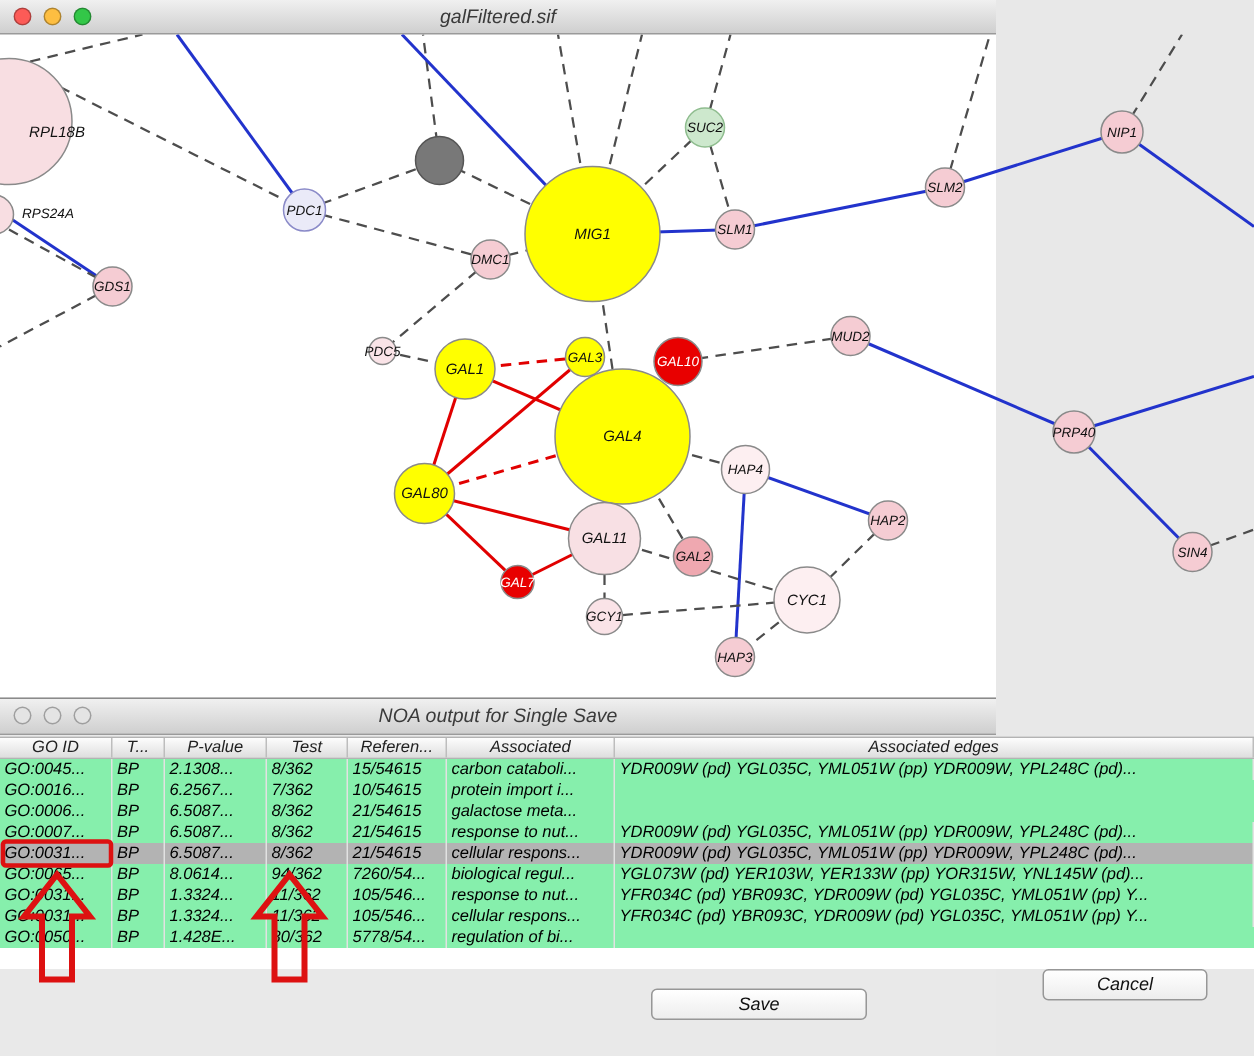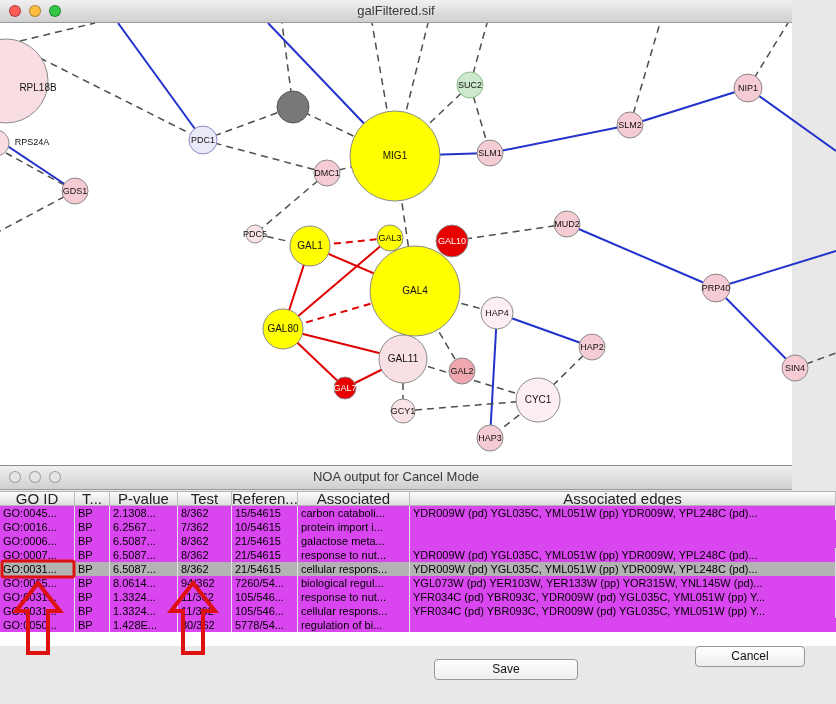--- a/index.html
+++ b/index.html
@@ -1,42 +1,42 @@
 <!DOCTYPE html>
 <html><head>
 <meta charset="utf-8">
 <style>
   html,body{margin:0;padding:0;}
   body{
     width:836px;height:704px;position:relative;overflow:hidden;
     font-family:"Liberation Sans",sans-serif;background:#e8e8e8;
   }
-  .window{position:absolute;left:0;width:792px;}
+  .window{position:absolute;left:0;width:664px;font-style:italic;}
   .titlebar{
     height:22px;background:linear-gradient(#f0f0f0,#cfcfcf);
     border-bottom:1px solid #9a9a9a;position:relative;
   }
   .lights{position:absolute;left:9px;top:5px;display:flex;gap:8px;}
   .light{width:12px;height:12px;border-radius:50%;box-sizing:border-box;
     border:1px solid rgba(0,0,0,0.3);}
   .title{width:100%;text-align:center;font-size:13px;color:#3a3a3a;line-height:22px;
     white-space:nowrap;overflow:hidden;}
   #graph-window{top:0;height:465px;background:#ffffff;}
   #graph-canvas{position:absolute;top:23px;left:0;}
   #table-window{top:465px;height:239px;background:#e9e9e9;border-top:1px solid #8a8a8a;box-sizing:border-box;}
   #table-window .titlebar{height:23px;}
   .table{position:absolute;top:25px;left:0;width:836px;height:155px;background:#ffffff;}
   .thead,.tr{display:grid;grid-template-columns:75px 35px 68px 54px 66px 112px 1fr;}
   .thead{
     height:15px;background:linear-gradient(#fdfdfd,#dedede);
     border-top:1px solid #b3b3b3;border-bottom:1px solid #b3b3b3;box-sizing:border-box;
   }
-  .th{font-size:15px;line-height:13px;text-align:center;color:#222;
+  .th{font-size:11px;line-height:13px;text-align:center;color:#222;
     border-right:1px solid #bdbdbd;overflow:hidden;white-space:nowrap;}
-  .tr{height:14px;background:#d946ef;}
+  .tr{height:14px;background:#86efac;}
   .tr.selected{background:#b3b3b3;}
   .td{font-size:11px;line-height:14px;color:#000;padding:0 3px;
     border-right:1px solid #e2e2e2;overflow:hidden;white-space:nowrap;}
   .btn{
     position:absolute;height:21px;border:1px solid #979797;border-radius:4px;
     background:linear-gradient(#ffffff,#ededed);font-size:12px;color:#111;
     text-align:center;line-height:19px;box-sizing:border-box;
     font-family:"Liberation Sans",sans-serif;
   }
   #save-btn{left:434px;top:193px;width:144px;}
@@ -221,21 +221,21 @@
     </svg>
 </div>
 
 <div class="window" id="table-window">
   <div class="titlebar">
     <div class="lights">
       <span class="light" style="background: rgb(228, 228, 228);"></span>
       <span class="light" style="background: rgb(228, 228, 228);"></span>
       <span class="light" style="background: rgb(228, 228, 228);"></span>
     </div>
-    <div class="title">NOA output for Cancel Mode</div>
+    <div class="title">NOA output for Single Save</div>
   </div>
 
   <div class="table">
     <div class="thead" id="table-header">
         <div class="th">GO ID</div>
         <div class="th">T...</div>
         <div class="th">P-value</div>
         <div class="th">Test</div>
         <div class="th">Referen...</div>
         <div class="th">Associated</div>

